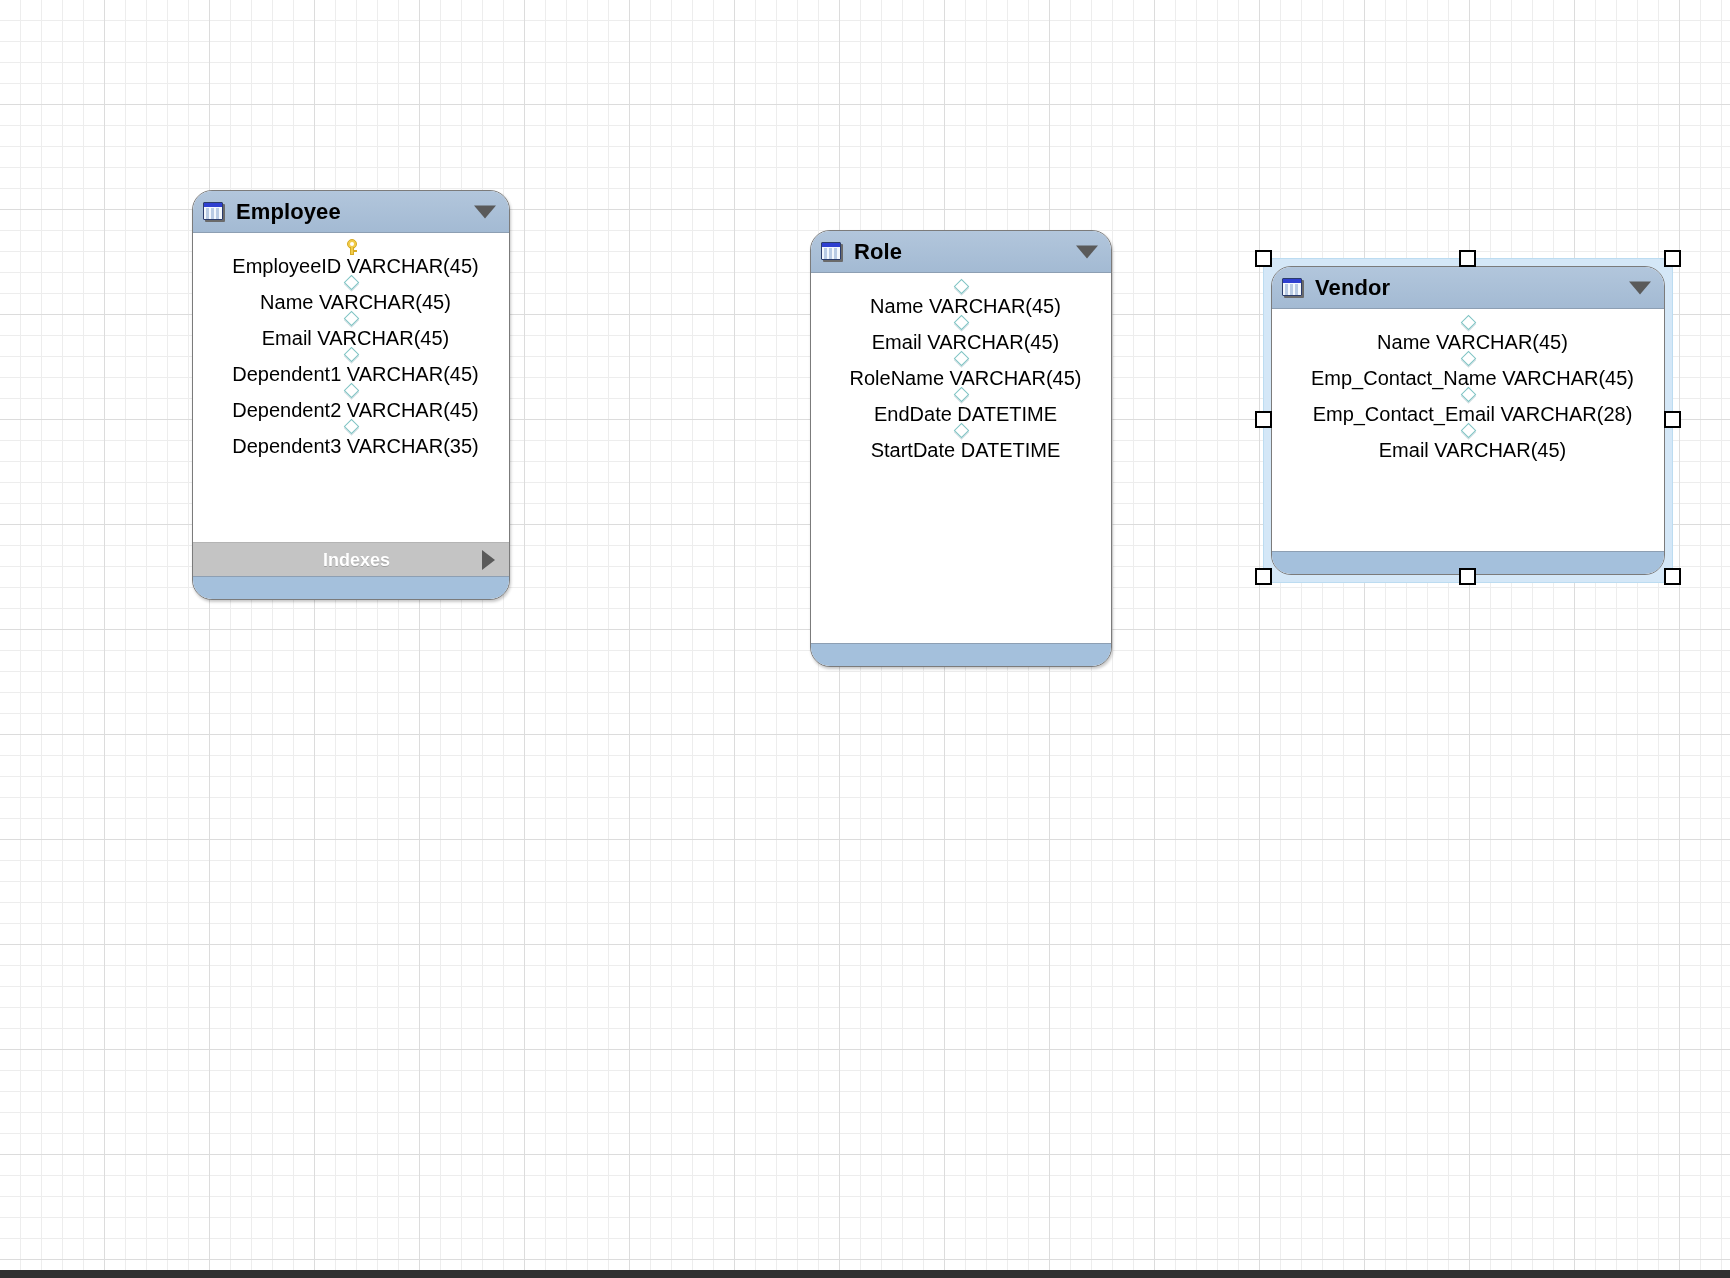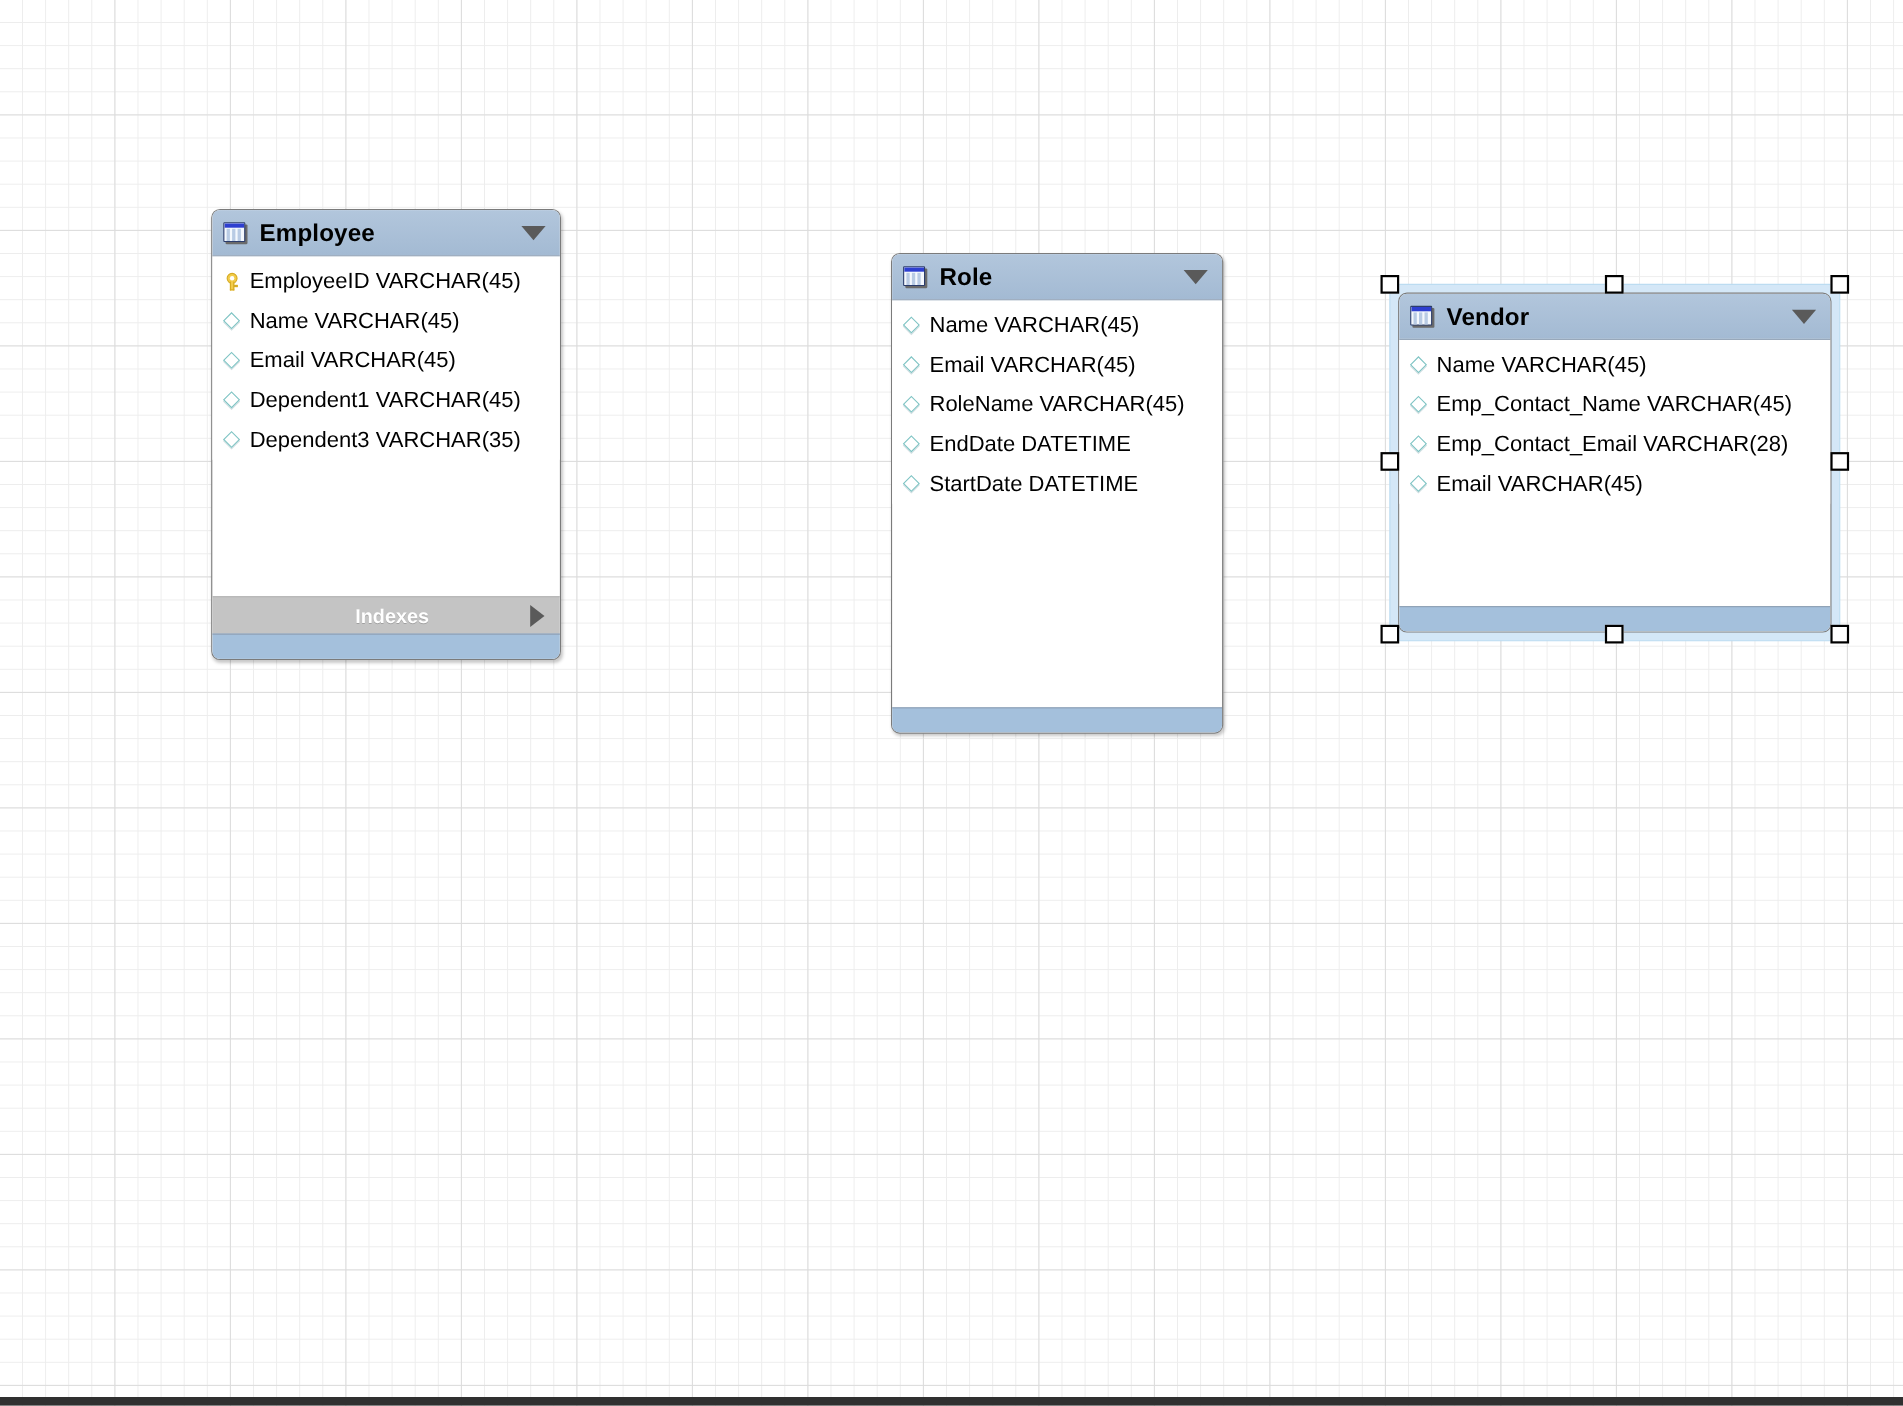--- a/index.html
+++ b/index.html
@@ -43,21 +43,21 @@
     bottom: 0;
     width: 1730px;
     height: 8px;
     background: #303030;
   }
 
   
   .table-node {
     position: absolute;
     box-sizing: border-box;
-    border-radius: 8px;
+    border-radius: 20px;
     background: #ffffff;
     border: 1px solid #7b7b7b;
     box-shadow: 1px 2px 3px rgba(0,0,0,0.22);
     overflow: hidden;
   }
 
   .tbl-header {
     position: relative;
     height: 41px;
     background: linear-gradient(to bottom, #b2c6dc 0%, #a3bad3 100%);
@@ -131,20 +131,21 @@
     background: #ffffff;
     padding: 5px 0 0 0;
   }
 
   .col-row {
     display: flex;
     align-items: center;
     height: 36px;
     padding-left: 9px;
     white-space: nowrap;
+    flex-direction: column;
   }
 
   .col-label {
     font-size: 20px;
     color: #000000;
     line-height: 1;
   }
 
   
   .ic-diamond {
@@ -307,20 +308,26 @@
       <div class="col-row">
         <span class="ic-diamond">
             <span></span>
           </span>
         <span class="col-label">Dependent1 VARCHAR(45)</span>
       </div>
       <div class="col-row">
         <span class="ic-diamond">
             <span></span>
           </span>
+        <span class="col-label">Dependent2 VARCHAR(45)</span>
+      </div>
+      <div class="col-row">
+        <span class="ic-diamond">
+            <span></span>
+          </span>
         <span class="col-label">Dependent3 VARCHAR(35)</span>
       </div>
     </div>
 
     <div class="tbl-indexes" style="position:absolute; left:0; right:0; bottom:22px;justify-content:center;">
       <span class="ix-label">Indexes</span>
       <span class="ix-caret"></span>
     </div>
 
     <div class="tbl-foot" style="position:absolute; left:0; right:0; bottom:0;"></div>

